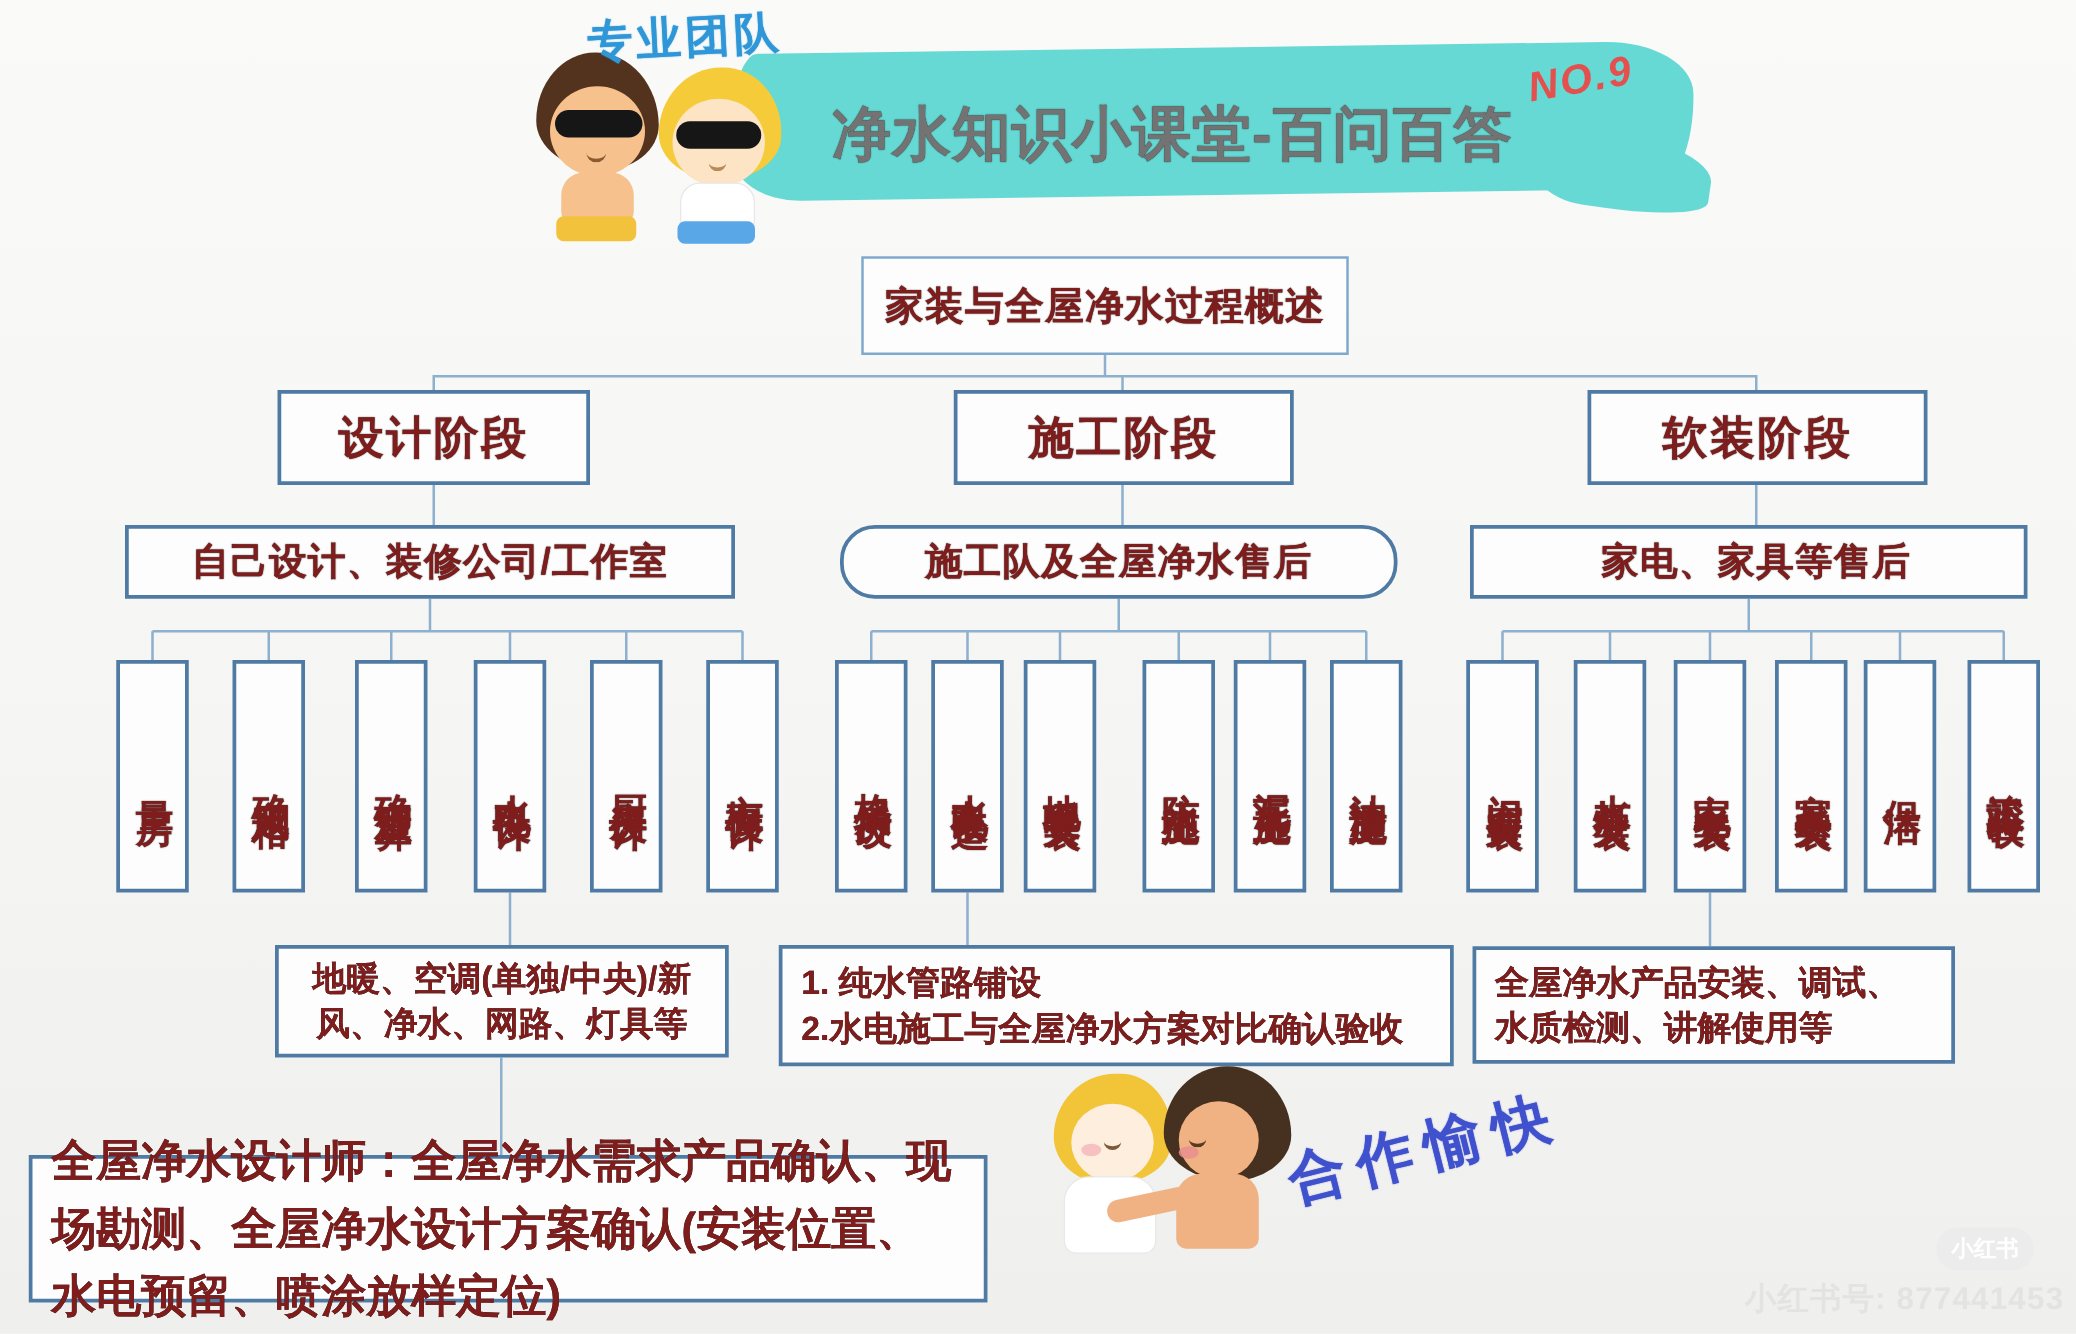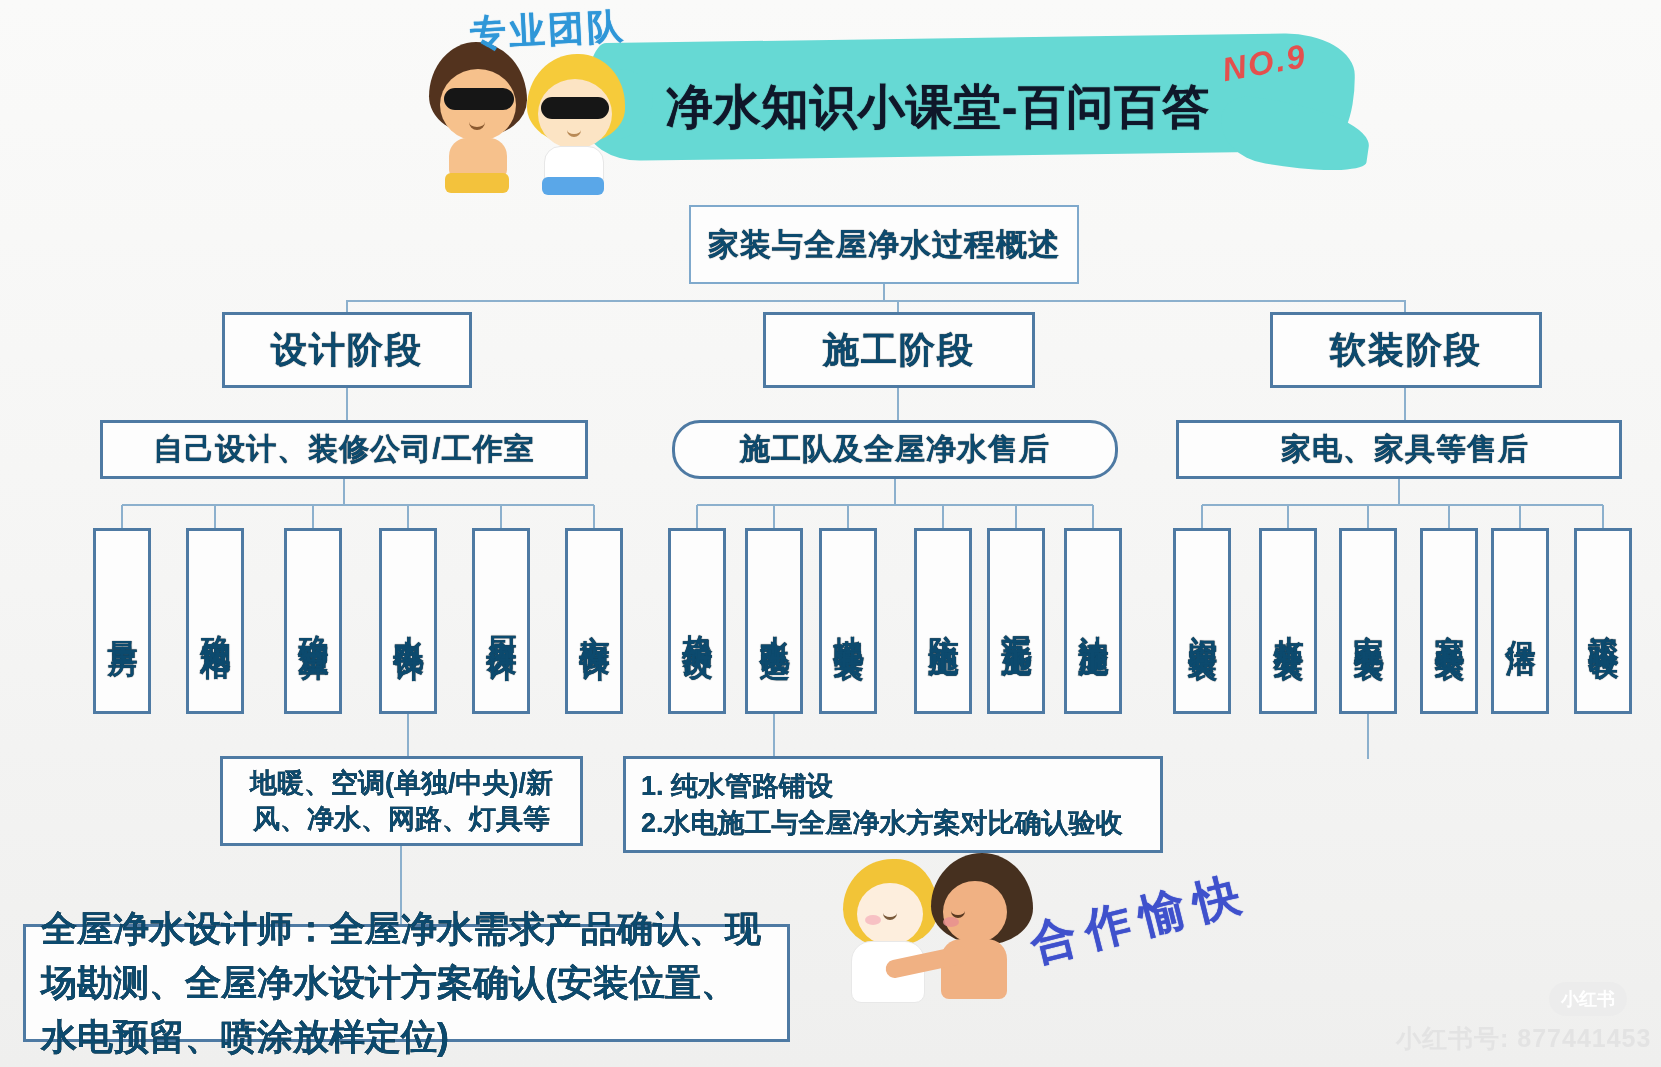--- a/index.html
+++ b/index.html
@@ -22,21 +22,21 @@
     content:'';position:absolute;right:-14px;bottom:-16px;width:150px;height:64px;
     background:#66d9d4;border-radius:20% 80% 62% 38% / 42% 58% 28% 72%;
     transform:rotate(9deg);
   }
   .brush::before{
     content:'';position:absolute;left:-22px;top:26px;width:90px;height:70px;
     background:#66d9d4;border-radius:60% 40% 45% 55% / 55% 45% 60% 40%;
   }
   .page-title{
     position:absolute;left:628px;top:76px;width:620px;text-align:center;
-    font-size:47px;font-weight:900;color:#0f172a;letter-spacing:1px;z-index:3;
+    font-size:47px;font-weight:900;color:#737373;letter-spacing:1px;z-index:3;
     text-shadow:0 0 1px #141414;
   }
   .team-label{
     position:absolute;left:470px;top:6px;
     font-size:36px;font-weight:900;color:#2f97d8;letter-spacing:3px;
     transform:rotate(-3deg);z-index:3;text-shadow:0 0 1px #2f97d8;
   }
   .issue{
     position:absolute;left:1222px;top:44px;
     font-size:33px;font-weight:700;font-style:italic;color:#e4504e;
@@ -73,21 +73,21 @@
   .armR{left:42px;top:100px;width:84px;height:18px;background:#f0b183;border-radius:10px;transform:rotate(-12deg);}
 
   
   svg.connectors{position:absolute;left:0;top:0;z-index:1;}
   .box{
     position:absolute;box-sizing:border-box;background:#fdfdfd;
     border:3px solid #4e7aa3;display:flex;align-items:center;justify-content:center;
     z-index:2;color:#111;
   }
   .box.light{border:2px solid #7fa9cc;}
-  .box span,.box div{font-weight:900;color:#0c4a6e;}
+  .box span,.box div{font-weight:900;color:#7f1d1d;}
   .root-node span{font-size:31px;letter-spacing:1px;text-shadow:0 0 1px #111;}
   .stage span{font-size:36px;letter-spacing:2px;text-shadow:0 0 1px #111;}
   .owner span{font-size:30px;letter-spacing:1px;text-shadow:0 0 1px #111;}
   .step{writing-mode:vertical-rl;text-orientation:upright;}
   .step span{font-size:30px;letter-spacing:5px;text-shadow:0 0 1px #111;}
   .note{align-items:center;}
   .note .txt{font-size:27px;line-height:1.35;text-shadow:0 0 0.5px #111;}
   .note.center .txt{text-align:center;padding:4px 12px;}
   .note.left{justify-content:flex-start;}
   .note.left .txt{text-align:left;padding:6px 15px;}
@@ -232,20 +232,23 @@
 
   <div class="box note center" style="left:220px;top:756px;width:363px;height:90px;">
     <div class="txt">地暖、空调(单独/中央)/新风、净水、网路、灯具等</div>
   </div>
   <div class="box note left" style="left:623px;top:756px;width:540px;height:97px;">
     <div class="txt">
       <div>1. 纯水管路铺设</div>
       <div>2.水电施工与全屋净水方案对比确认验收</div>
     </div>
   </div>
+  <div class="box note left" style="left:1178px;top:757px;width:386px;height:94px;">
+    <div class="txt">全屋净水产品安装、调试、水质检测、讲解使用等</div>
+  </div>
 
   <div class="box note left designer" style="left:23px;top:924px;width:767px;height:118px;">
     <div class="txt">全屋净水设计师：全屋净水需求产品确认、现场勘测、全屋净水设计方案确认(安装位置、水电预留、喷涂放样定位)</div>
   </div>
 
   <div class="cartoon c-hug">
     <div class="hairL"></div>
     <div class="faceL"></div>
     <div class="eyeL"></div>
     <div class="blushL"></div>

